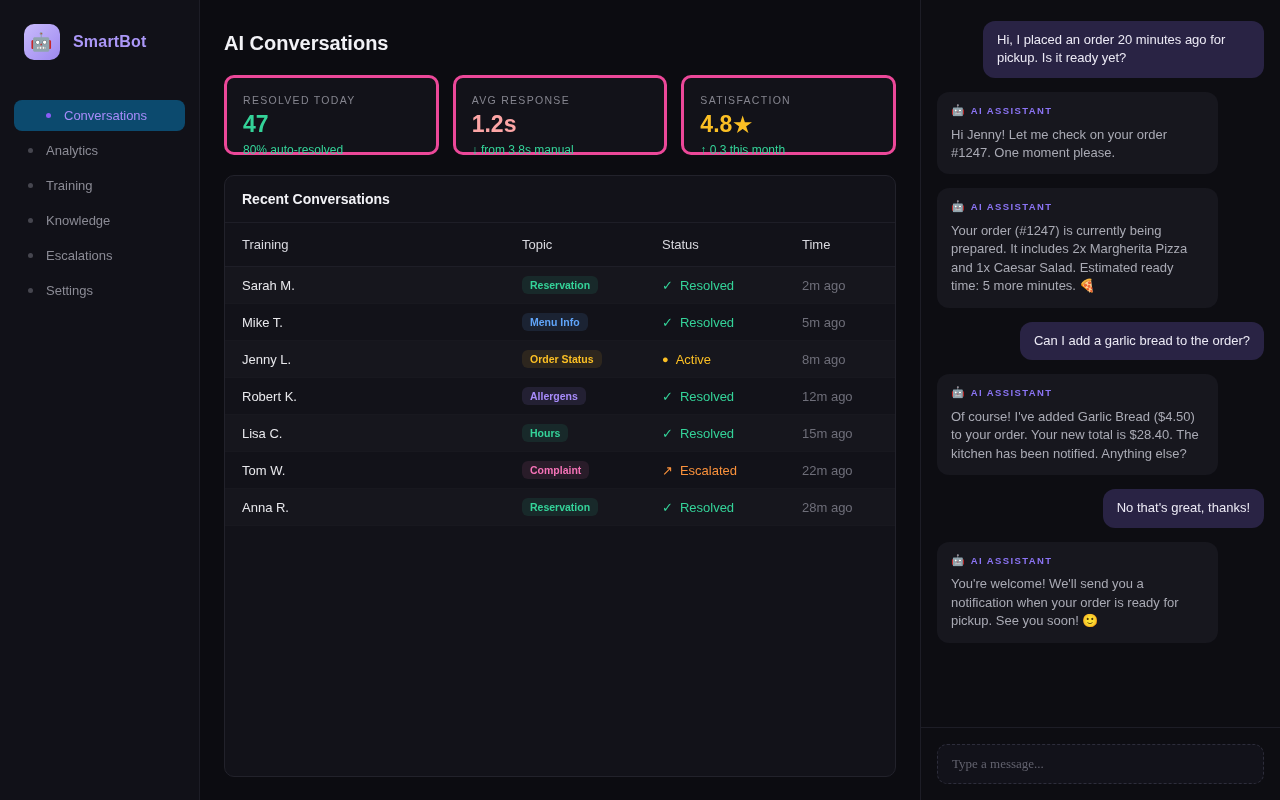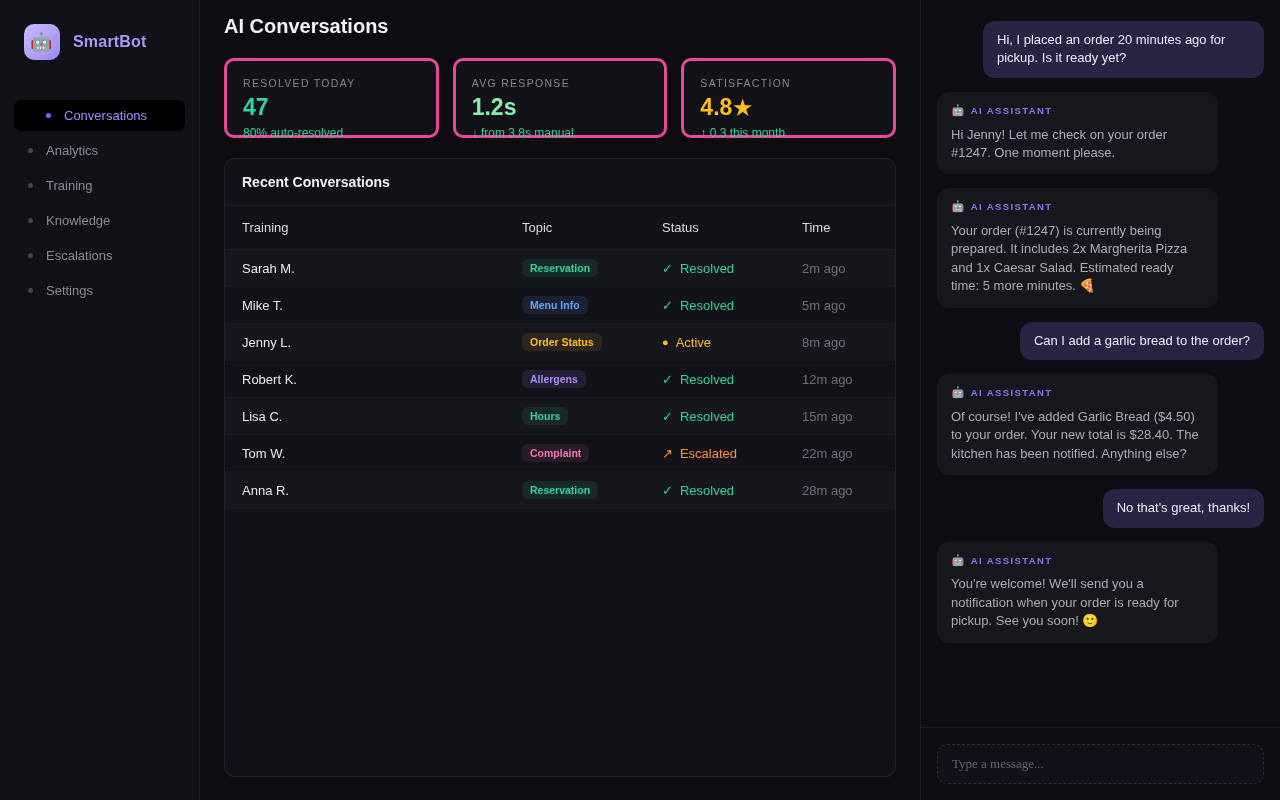--- a/index.html
+++ b/index.html
@@ -27,43 +27,43 @@
     font-size:18px; line-height:1;
   }
   .brand { color:#ab97f7; font-size:16px; font-weight:bold; letter-spacing:0.2px; }
   .nav-item {
     display:flex; align-items:center; gap:13px;
     height:31px; padding:0 10px 0 14px;
     border-radius:8px; margin-bottom:4px;
     color:#8b8b95; font-size:13px; cursor:pointer;
   }
   .nav-dot { width:5px; height:5px; border-radius:50%; background:#46464f; flex:0 0 5px; }
-  .nav-item.active { background:#000000; color:#a78bfa;padding-left:32px; }
+  .nav-item.active { background:#0c4a6e; color:#a78bfa;padding-left:32px; }
   .nav-item.active .nav-dot { background:#8b5cf6; }
 
   
   .main {
     flex:1 1 auto; min-width:0;
-    padding:15px 24px 23px;
+    padding:32px 24px 23px;
     display:flex; flex-direction:column;
   }
   .page-title { color:#f2f2f6; font-size:20px; font-weight:bold; margin-bottom:20px; }
   .stats-row { display:flex; gap:14px; }
   .stat-card {
     flex:1;
     background:#121219;
     border:3px solid #ec4899;
     border-radius:10px;
     padding:16px;
     height:80px;
   }
   .stat-label { color:#85858f; font-size:10.5px; letter-spacing:1.3px; margin-bottom:7px; }
   .stat-value { font-size:23px; font-weight:bold; margin-bottom:7px; line-height:1; }
   .v-green { color:#34d399; }
-  .v-purple { color:#86efac; }
+  .v-purple { color:#fca5a5; }
   .v-amber { color:#fbbf24; }
   .star { font-size:21px; margin-left:1px; color:#fbbf24; }
   .stat-sub { color:#34d399; font-size:12px; }
 
   .table-card {
     margin-top:20px; flex:1;
     background:#121219;
     border:1px solid #22222b;
     border-radius:10px;
     display:flex; flex-direction:column;

